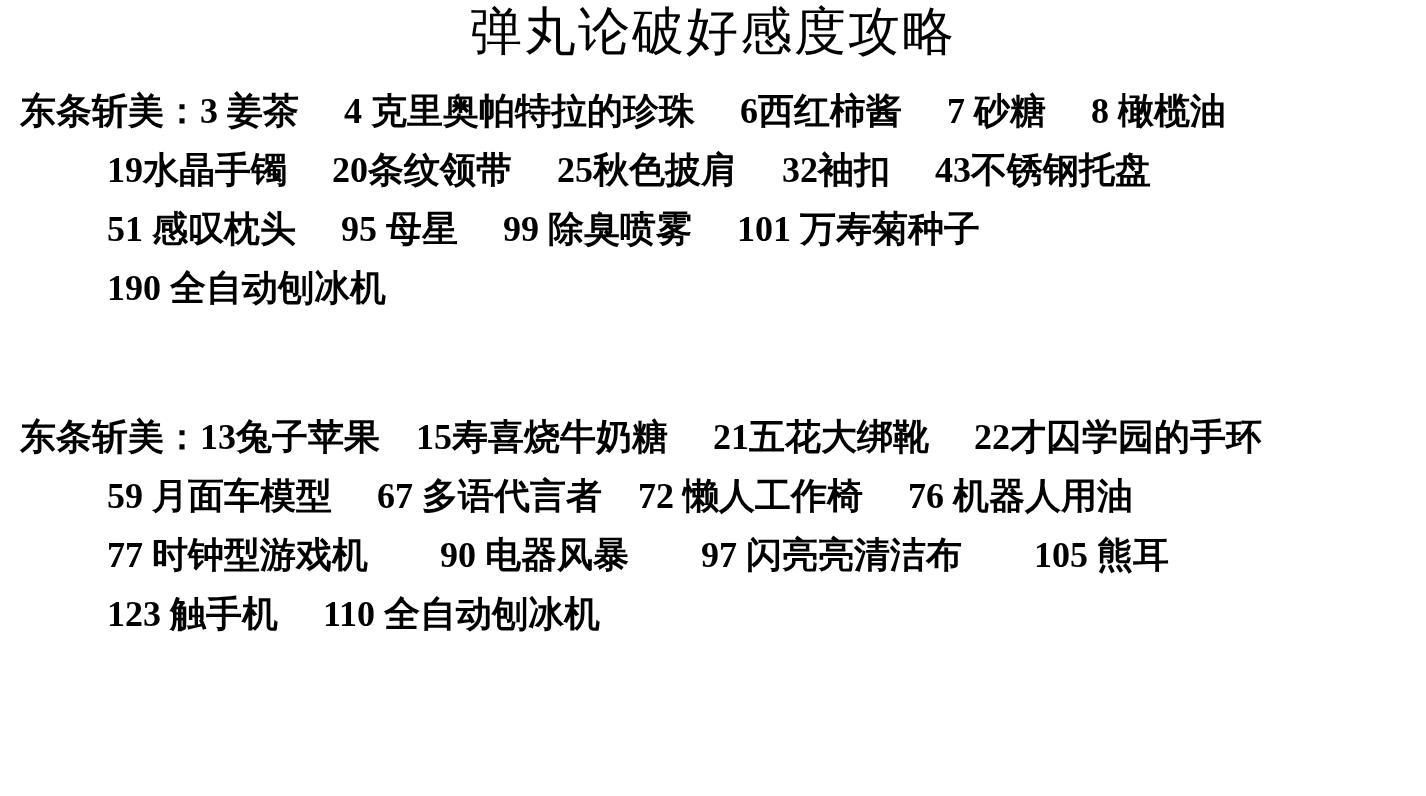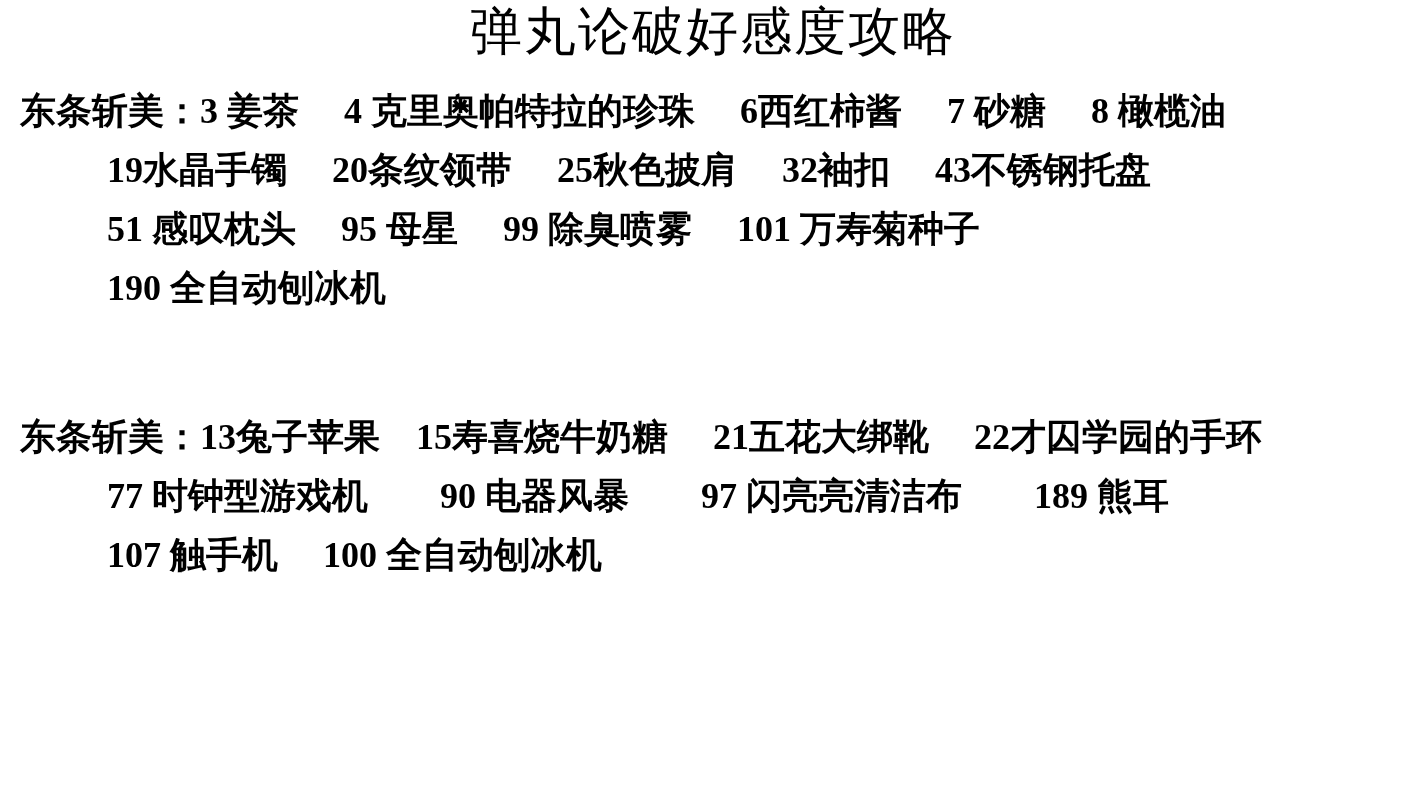--- a/index.html
+++ b/index.html
@@ -66,17 +66,18 @@
     <div class="entry-line first"><span class="char-name">东条斩美：</span><span>3 姜茶　 4 克里奥帕特拉的珍珠　 6西红柿酱　 7 砂糖　 8 橄榄油</span></div>
     <div class="entry-line cont">19水晶手镯　 20条纹领带　 25秋色披肩　 32袖扣　 43不锈钢托盘</div>
     <div class="entry-line cont">51 感叹枕头　 95 母星　 99 除臭喷雾　 101 万寿菊种子</div>
     <div class="entry-line cont">190 全自动刨冰机</div>
   </div>
 
   <div class="gap"></div>
 
   <div class="entry">
     <div class="entry-line first"><span class="char-name">东条斩美：</span><span>13兔子苹果　15寿喜烧牛奶糖　 21五花大绑靴　 22才囚学园的手环</span></div>
-    <div class="entry-line cont">77 时钟型游戏机　　90 电器风暴　　97 闪亮亮清洁布　　189 熊耳</div>
-    <div class="entry-line cont">107 触手机　 100 全自动刨冰机</div>
+    <div class="entry-line cont">59 月面车模型　 67 多语代言者　72 懒人工作椅　 76 机器人用油</div>
+    <div class="entry-line cont">77 时钟型游戏机　　90 电器风暴　　97 闪亮亮清洁布　　105 熊耳</div>
+    <div class="entry-line cont">123 触手机　 110 全自动刨冰机</div>
   </div>
 
 </div>
 
 </body></html>

